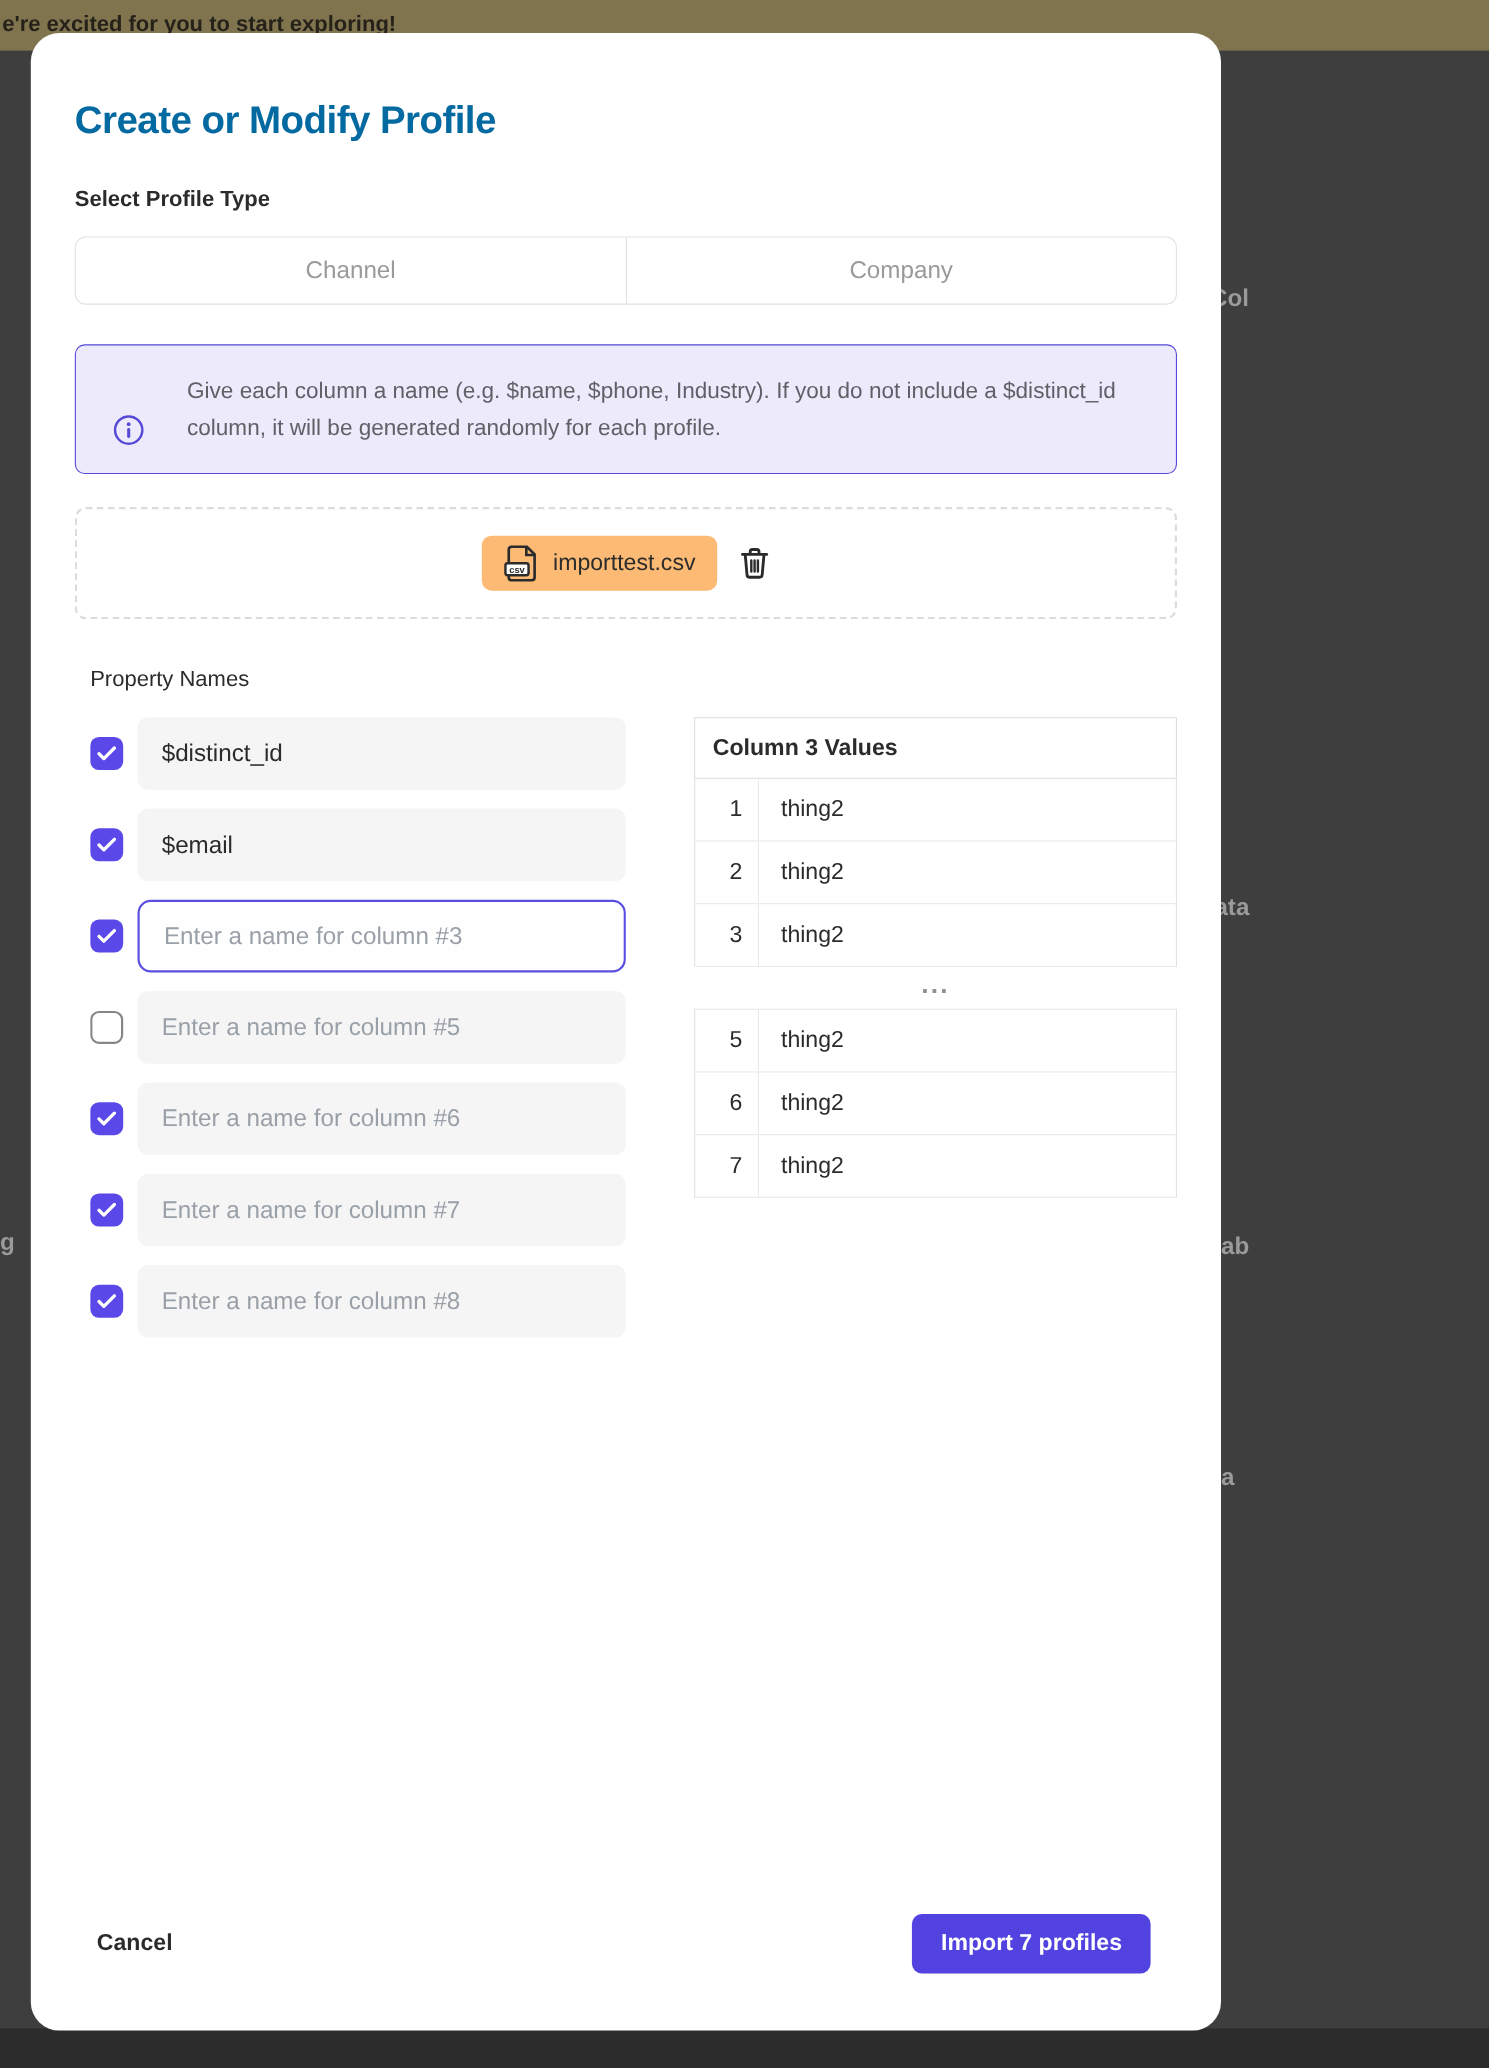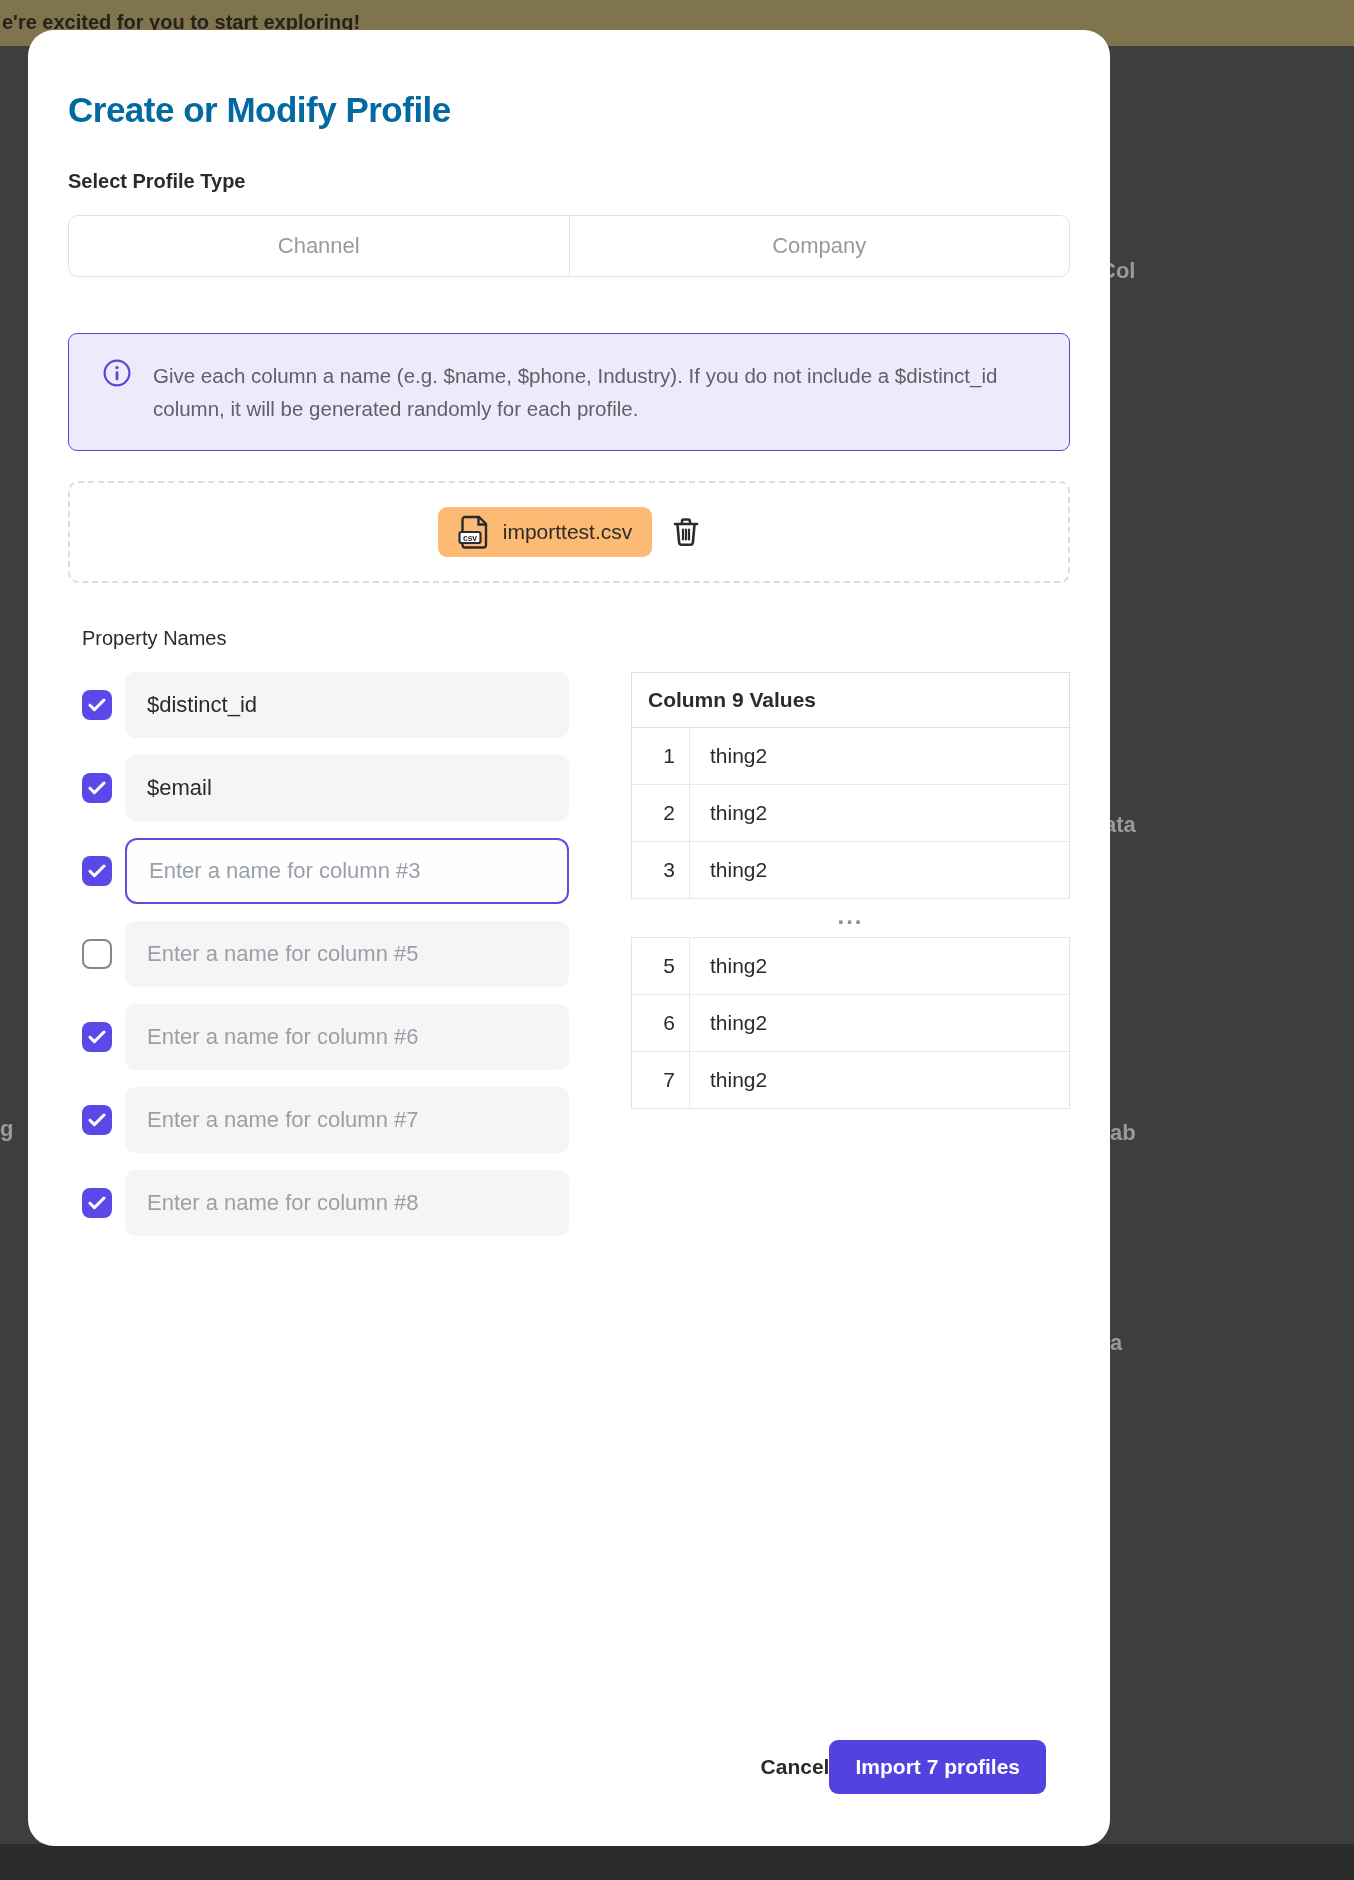--- a/index.html
+++ b/index.html
@@ -59,21 +59,21 @@
   }
   .seg {
     flex:1; display:flex; align-items:center; justify-content:center;
     font-size:22px; color:#9a9a9a; border-left:1px solid #e2e2e2; cursor:pointer;
   }
   .seg:first-child { border-left:none; }
   .seg.selected { background:#f4f4f4; color:#2b2b2b; font-weight:700; }
 
   
   .infobox {
-    margin-top:56px; display:flex; align-items:flex-start; gap:22px;
+    margin-top:36px; display:flex; align-items:flex-end; gap:39px;
     background:#edeafc; border:1.5px solid #5549d6; border-radius:9px;
     padding:25px 34px;
   }
   .info-icon { flex:none; width:28px; height:28px; }
   .info-text { font-size:20.5px; color:#606067; line-height:1.62; max-width:845px; }
 
   
   .dropzone {
     margin-top:30px; height:102px;
     border:2px dashed #dcdcdc; border-radius:10px;
@@ -131,21 +131,21 @@
   }
   .pv-val { flex:1; display:flex; align-items:center; padding-left:20px; }
   .pv-ellipsis {
     height:38px; line-height:34px; text-align:center;
     color:#8f8f8f; font-size:24px; letter-spacing:2px; font-weight:700;
   }
 
   
   .footer {
     position:absolute; left:0; right:0; bottom:52px;
-    display:flex; justify-content:flex-end; align-items:center;
+    display:flex; justify-content:space-between; align-items:center;
     padding:0 64px 0 60px;
   }
   .cancel { font-size:21px; font-weight:700; color:#2b2b2b; background:none; border:none; padding:0; cursor:pointer; font-family:inherit; }
   .import-btn {
     background:#5243e0; color:#ffffff; border:none; border-radius:9px;
     font-size:21px; font-weight:700; padding:15px 26px; cursor:pointer; font-family:inherit;
   }
 </style>
 </head>
 <body>
@@ -268,21 +268,21 @@
             <svg width="18" height="14" viewBox="0 0 18 14">
                 <path d="M2 7.2 l4.4 4.4 L16 2" fill="none" stroke="#fff" stroke-width="3" stroke-linecap="round" stroke-linejoin="round"></path>
               </svg>
           </span>
           <input class="prop-input" placeholder="Enter a name for column #8" style="">
         </div>
 
       </div>
 
       <div class="preview">
-        <div class="pv-header">Column 9 Values</div>
+        <div class="pv-header">Column 3 Values</div>
 
         <div class="pv-block">
           <div class="pv-row">
             <div class="pv-num">1</div>
             <div class="pv-val">thing2</div>
           </div>
           <div class="pv-row">
             <div class="pv-num">2</div>
             <div class="pv-val">thing2</div>
           </div>

